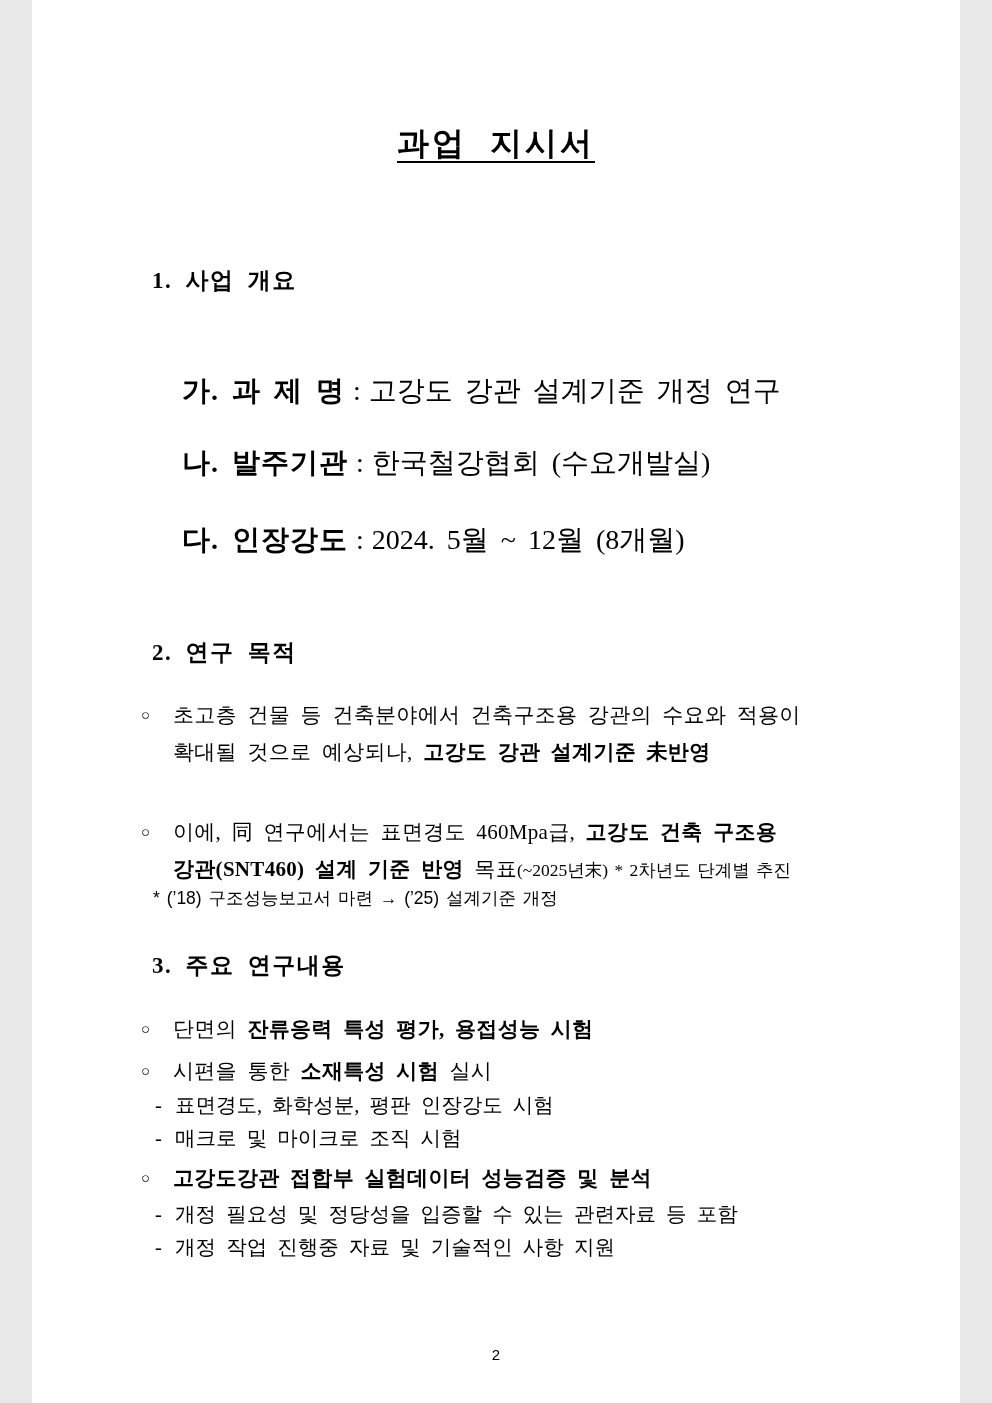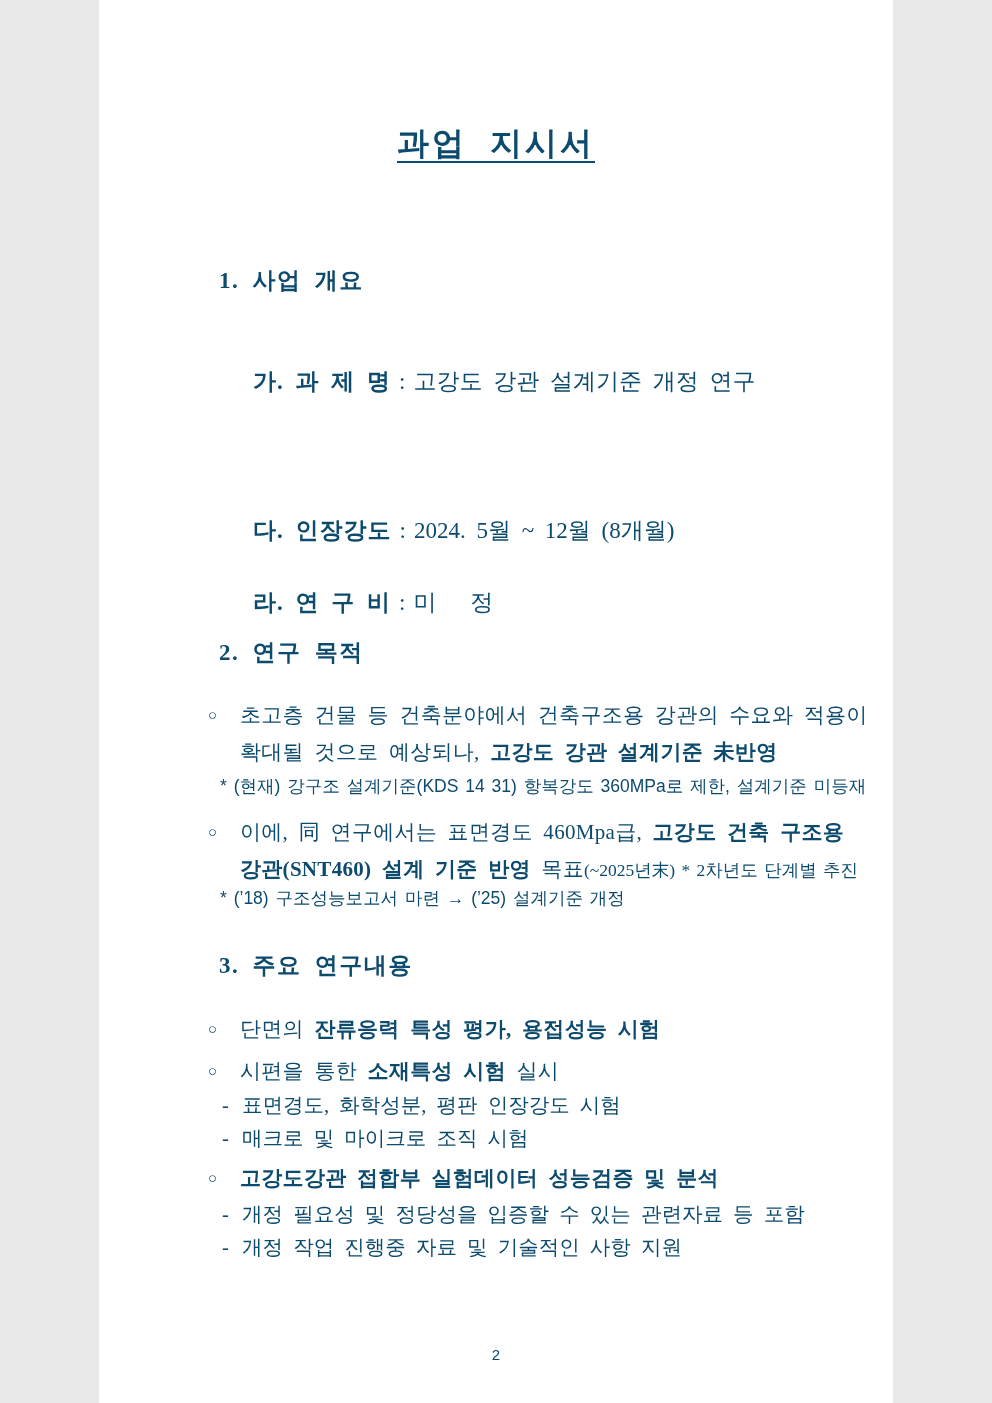--- a/index.html
+++ b/index.html
@@ -2,25 +2,25 @@
 <html><head>
 <meta charset="utf-8">
 <style>
   html, body {
     margin: 0;
     padding: 0;
     background: #e8e8e8;
   }
   .page {
     position: relative;
-    width: 794px;
+    width: 928px;
     height: 1403px;
     margin: 0 auto;
     background: #ffffff;
-    color: #0c4a6e;
+    color: #000000;
     font-family: "Liberation Serif", "DejaVu Serif", serif;
     overflow: hidden;
   }
   .doc-title {
     position: absolute;
     top: 122px;
     left: 0;
     right: 0;
     text-align: center;
     font-size: 32px;
@@ -36,22 +36,22 @@
     left: 88px;
     font-size: 23px;
     font-weight: bold;
     letter-spacing: 1.5px;
     word-spacing: 6px;
     white-space: nowrap;
     margin-left: 32px;
   }
   .item {
     position: absolute;
-    left: 111px;
-    font-size: 23px;
+    left: 102px;
+    font-size: 28px;
     word-spacing: 5px;
     white-space: pre;
   }
   .item .label {
     font-weight: bold;
     letter-spacing: 1px;
   }
   .item .colon {
     margin: 0 8px;
   }
@@ -117,40 +117,39 @@
 <div class="page">
 
   <div class="doc-title">과업 지시서</div>
 
   <div class="heading" style="top:265px">1. 사업 개요</div>
 
   <div class="item" style="top:340px">
     <span class="label">가. 과 제 명</span><span class="colon">:</span><span class="value">고강도 강관 설계기준 개정 연구</span>
   </div>
 
+  <div class="item" style="top:412px">
+    <span class="label">나. 발주기관</span><span class="colon">:</span><span class="value">한국철강협회 (수요개발실)</span>
+  </div>
 
   <div class="item" style="top:489px">
     <span class="label">다. 인장강도</span><span class="colon">:</span><span class="value">2024. 5월 ~ 12월 (8개월)</span>
   </div>
 
-  <div class="item" style="top:561px">
-    <span class="label">라. 연 구 비</span><span class="colon">:</span><span class="value">미　 정</span>
-  </div>
 
   <div class="heading" style="top:637px">2. 연구 목적</div>
 
   <div class="bullet" style="top:697px">
     <span class="marker">○</span>
     <div class="btext">
       <div class="line"><span>초고층 건물 등 건축분야에서 건축구조용 강관의 수요와 적용이</span></div>
       <div class="line"><span>확대될 것으로 예상되나, </span><span class="b">고강도 강관 설계기준 未반영</span></div>
     </div>
   </div>
 
-  <div class="note" style="top:774px">* (현재) 강구조 설계기준(KDS 14 31) 항복강도 360MPa로 제한, 설계기준 미등재</div>
 
   <div class="bullet" style="top:814px">
     <span class="marker">○</span>
     <div class="btext">
       <div class="line"><span>이에, 同 연구에서는 표면경도 460Mpa급, </span><span class="b">고강도 건축 구조용</span></div>
       <div class="line"><span class="b">강관(SNT460) 설계 기준 반영</span><span> 목표</span><span class="small-inline">(~2025년末) * 2차년도 단계별 추진</span></div>
     </div>
   </div>
 
   <div class="note" style="top:886px">* (’18) 구조성능보고서 마련 → (’25) 설계기준 개정</div>

